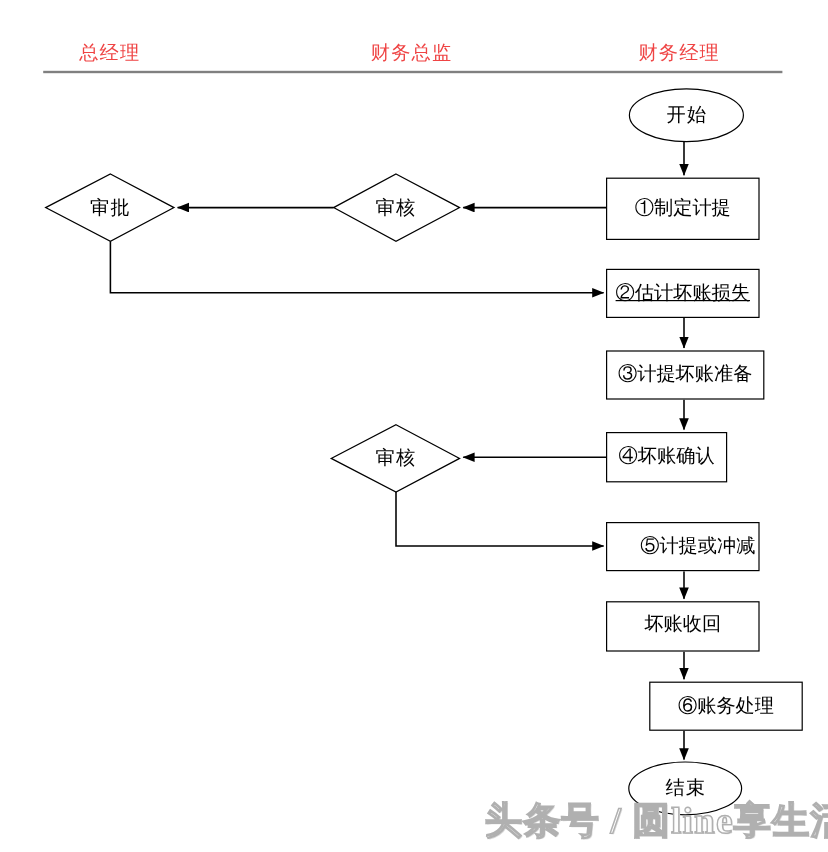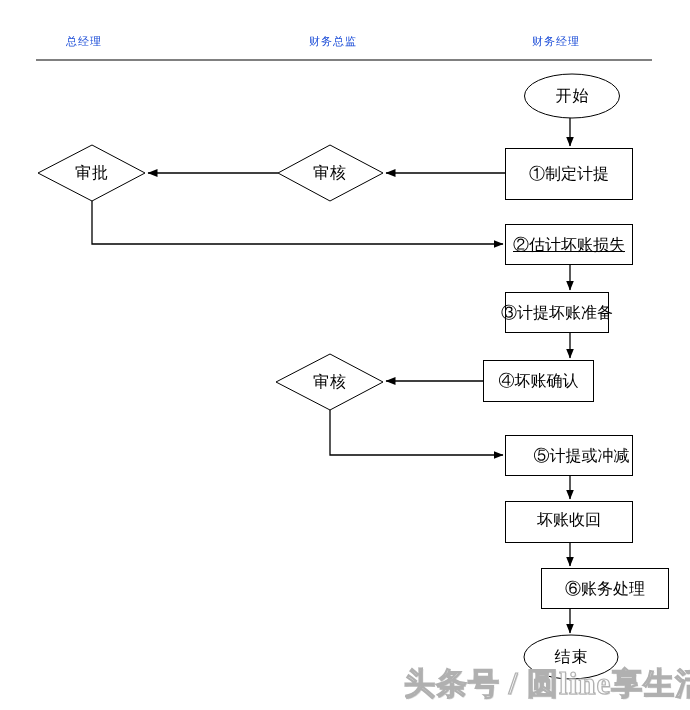--- a/index.html
+++ b/index.html
@@ -14,22 +14,22 @@
     background: #ffffff;
     overflow: hidden;
   }
   #connector-layer {
     position: absolute;
     left: 0; top: 0;
     width: 690px; height: 710px;
   }
   .lane-label {
     position: absolute;
-    font-size: 11px;
-    color: #1d4ed8;
+    font-size: 16px;
+    color: #ef4444;
     white-space: nowrap;
     letter-spacing: 1px;
   }
   .divider {
     position: absolute;
     left: 36px;
     top: 59px;
     width: 616px;
     height: 2px;
     background: #808080;
@@ -72,22 +72,22 @@
     white-space: nowrap;
     z-index: 5;
   }
   
   #lane-gm   { left: 66px;  top: 34px; }
   #lane-cfo  { left: 309px; top: 34px; }
   #lane-fm   { left: 532px; top: 34px; }
 
   #box-policy     { left: 505px; top: 148px; width: 128px; height: 52px; }
   #box-estimate   { left: 505px; top: 224px; width: 128px; height: 41px; text-decoration: underline; }
-  #box-accrue     { left: 505px; top: 292px; width: 104px; height: 41px; }
-  #box-confirm    { left: 483px; top: 360px; width: 111px; height: 42px; }
+  #box-accrue     { left: 505px; top: 292px; width: 132px; height: 41px; }
+  #box-confirm    { left: 505px; top: 360px; width: 101px; height: 42px; }
   #box-provision  { left: 505px; top: 435px; width: 128px; height: 41px; padding-left: 25px; }
   #box-recover    { left: 505px; top: 501px; width: 128px; height: 42px; font-family: Liberation Mono, monospace; }
   #box-accounting { left: 505px; top: 568px; width: 128px; height: 41px; margin-left: 36px; }
 
   #label-start    { left: 525px; top: 85px;  width: 95px; height: 22px; }
   #label-end      { left: 524px; top: 646px; width: 95px; height: 22px; }
   #label-approve  { left: 52px;  top: 163px; width: 80px; height: 20px; }
   #label-review1  { left: 290px; top: 163px; width: 80px; height: 20px; }
   #label-review2  { left: 290px; top: 372px; width: 80px; height: 20px; }
 </style>

